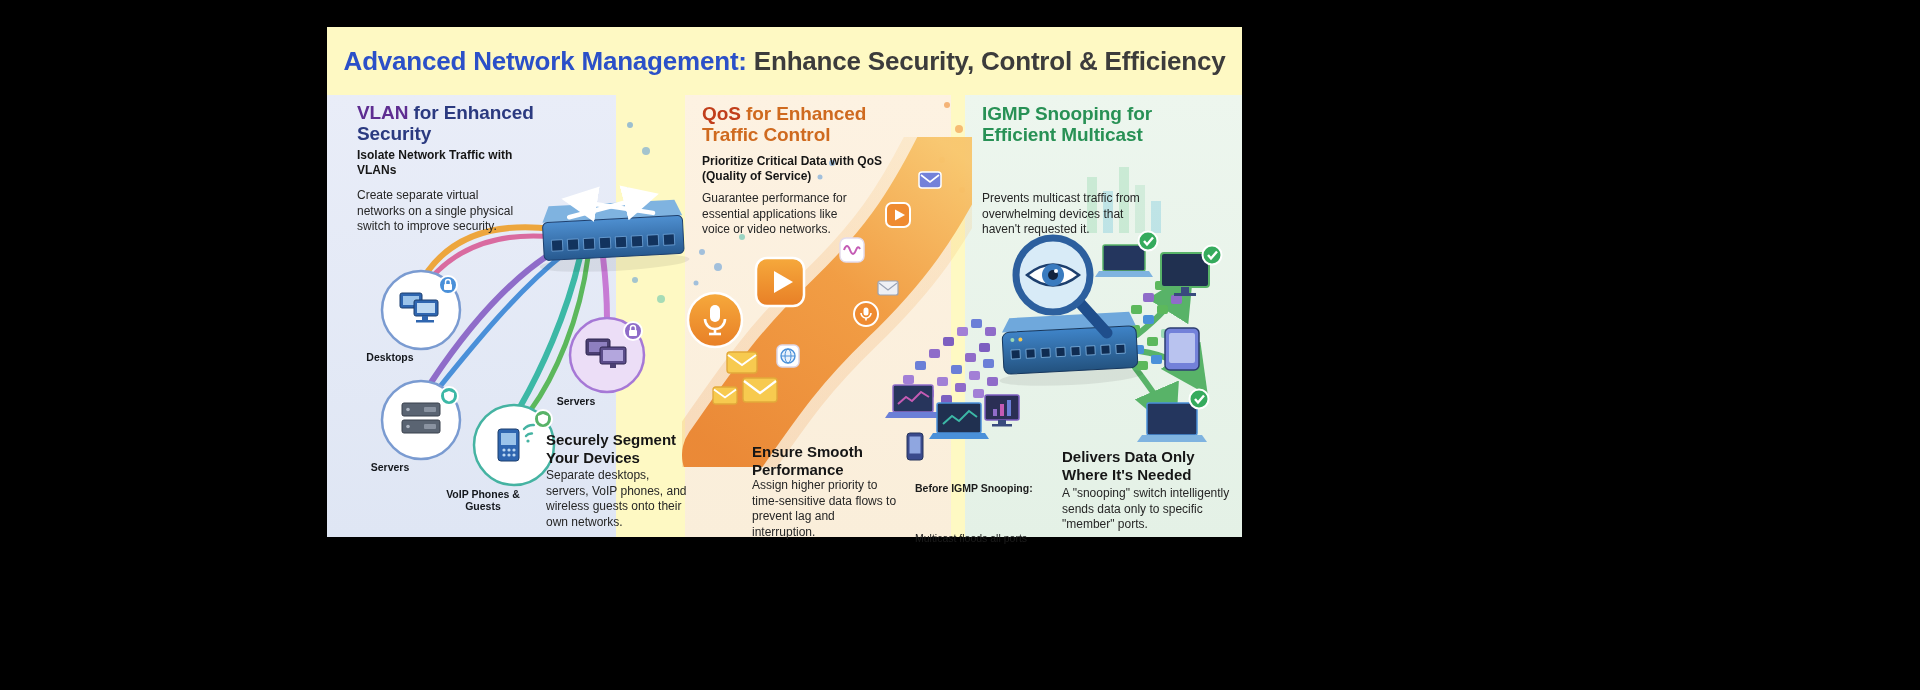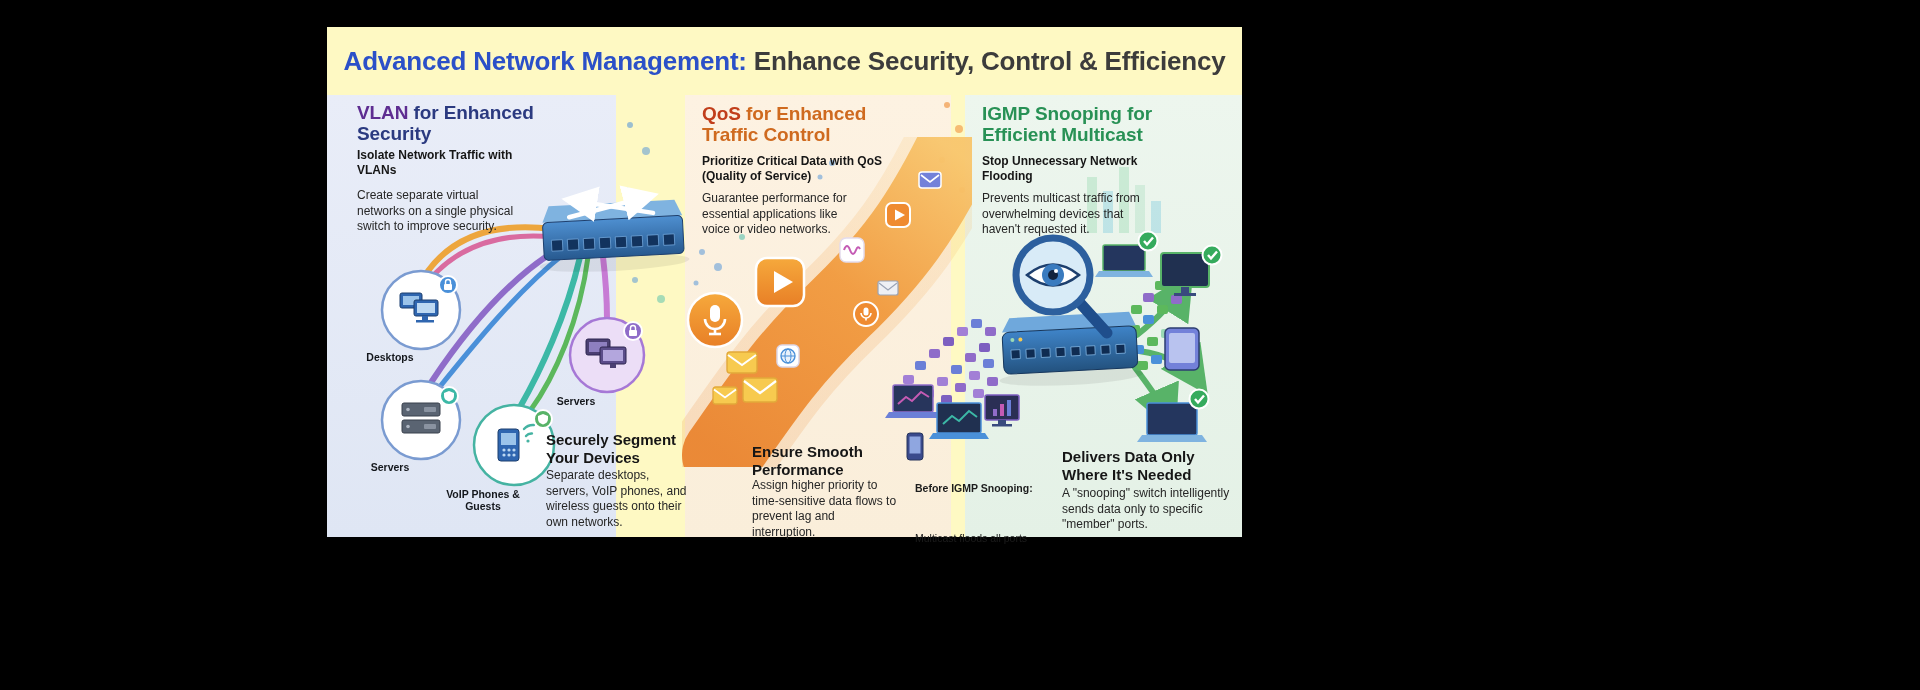--- a/index.html
+++ b/index.html
@@ -418,21 +418,20 @@
         <span class="qh-hl">QoS</span><span class="qh-rest"> for Enhanced Traffic Control</span>
       </h2>
       <h3 class="ptitle" style="left:375px;top:127px;width:200px">Prioritize Critical Data with QoS (Quality of Service)</h3>
       <p class="pbody" style="left:375px;top:164px;width:150px">Guarantee performance for essential applications like voice or video networks.</p>
       <h3 class="ptitle big" style="left:425px;top:416px;width:130px">Ensure Smooth Performance</h3>
       <p class="pbody" style="left:425px;top:451px;width:145px">Assign higher priority to time-sensitive data flows to prevent lag and interruption.</p>
     </section>
 
     <section class="layer">
       <h2 class="colhead gh" style="left:655px;top:76px;width:195px">IGMP Snooping for Efficient Multicast</h2>
-      <h3 class="ptitle" style="left:655px;top:127px;width:160px">Stop Unnecessary Network Flooding</h3>
       <p class="pbody" style="left:655px;top:164px;width:168px">Prevents multicast traffic from overwhelming devices that haven't requested it.</p>
       <div class="before" style="left:588px;top:455px;width:135px">
         <span class="b1">Before IGMP Snooping:</span>
         <span class="b2">Multicast floods all ports</span>
       </div>
       <h3 class="ptitle big" style="left:735px;top:421px;width:150px">Delivers Data Only Where It's Needed</h3>
       <p class="pbody" style="left:735px;top:459px;width:195px">A "snooping" switch intelligently sends data only to specific "member" ports.</p>
     </section>
 
   </div>

